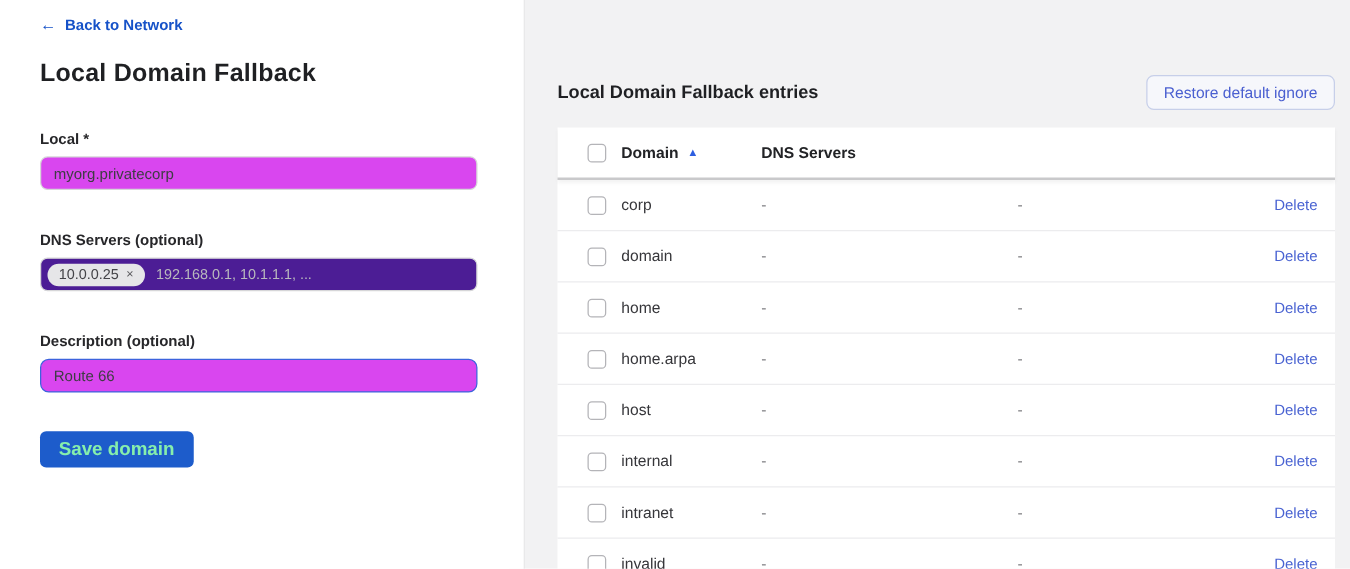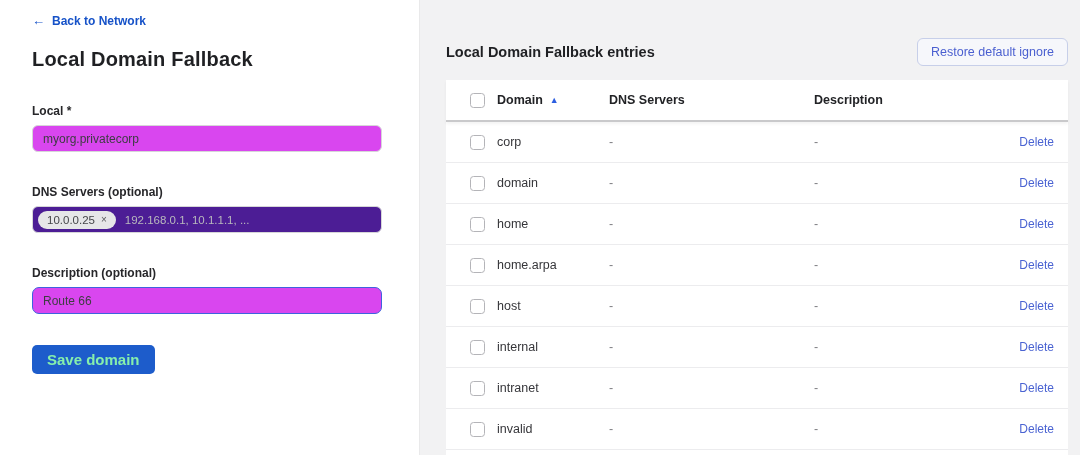--- a/index.html
+++ b/index.html
@@ -115,21 +115,21 @@
   }
 
   
   .right-panel {
     flex: 1;
     background: #f2f2f3;
     border-left: 1px solid #e9e9ea;
     padding: 0 12px 0 26px;
   }
   .panel-header {
-    margin-top: 38px;
+    margin-top: 60px;
     display: flex;
     align-items: center;
     justify-content: space-between;
   }
   .entries-title {
     font-size: 14.5px;
     font-weight: 700;
     color: #1f2023;
   }
   .restore-btn {
@@ -232,21 +232,20 @@
   </div>
 
   <div class="table-card">
     <div class="t-row t-head">
       <span class="checkbox"></span>
       <span class="col-label">
         <span>Domain</span>
         <span class="sort-arrow">▲</span>
       </span>
       <span class="col-label">DNS Servers</span>
-      <span class="col-label">Description</span>
       <span></span>
     </div>
     <div id="table-body">
   <div class="t-row t-body-row">
     <span class="checkbox"></span>
     <span class="cell-domain">corp</span>
     <span class="cell-dash">-</span>
     <span class="cell-dash">-</span>
     <a class="delete-link">Delete</a>
   </div>

